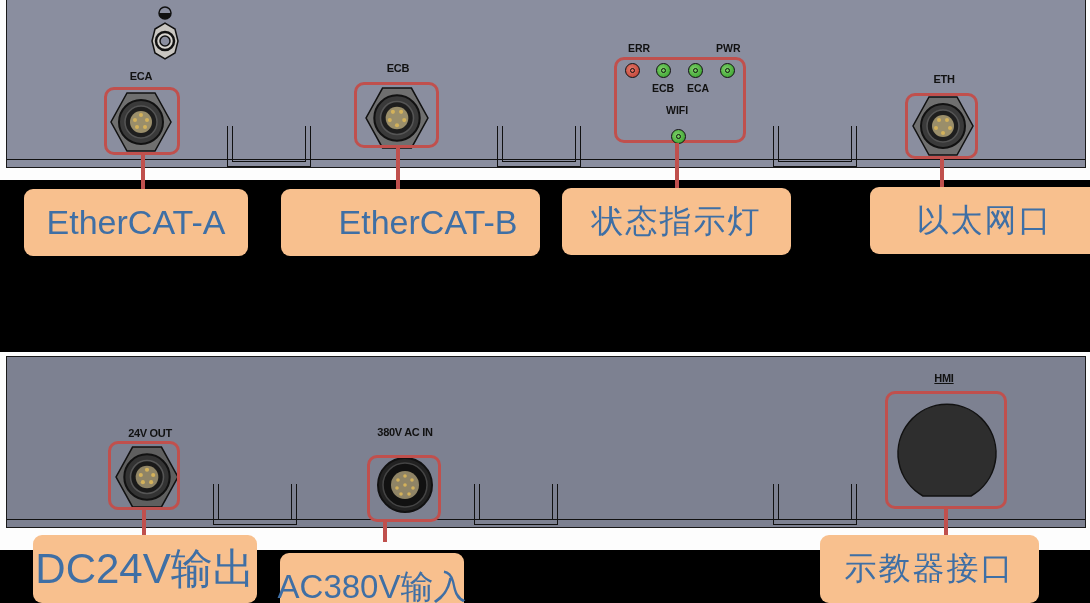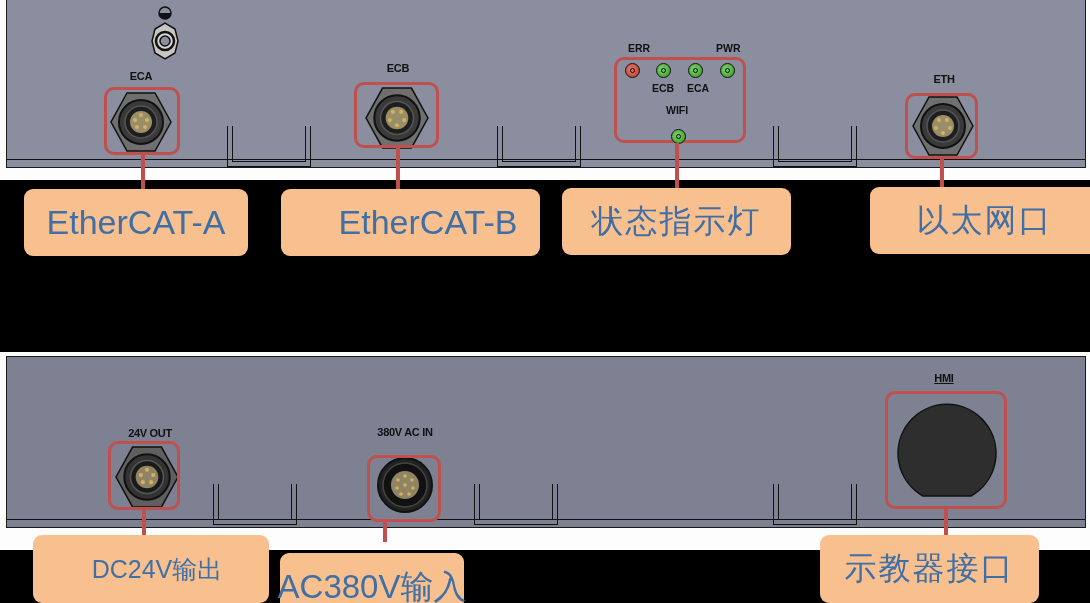--- a/index.html
+++ b/index.html
@@ -152,15 +152,15 @@
   <div class="connector" style="left:383px; top:170px; height:20px;"></div>
 
   <span class="port-label" style="left:944px; top:20px;text-decoration:underline;">HMI</span>
   <svg class="hex" style="left:895px; top:50px;" width="104" height="98" viewBox="0 0 104 98">
     <path d="M28 94 A49 49 0 1 1 76 94 Z" fill="#2e2e2e" stroke="#111" stroke-width="1.5"></path>
   </svg>
   <div class="callout" style="left:885px; top:39px; width:122px; height:118px;"></div>
   <div class="connector" style="left:944px; top:157px; height:33px;"></div>
 </div>
 
-<div class="tag" style="left:33px; top:535px; width:224px; height:68px; font-size:25px;padding-left:12px;">DC24V输出</div>
+<div class="tag" style="left:33px; top:535px; width:224px; height:68px; font-size:42px;">DC24V输出</div>
 <div class="tag" style="left:280px; top:534px; width:184px; height:68px; font-size:33px;margin-top:19px;">AC380V输入</div>
 <div class="tag cn" style="left:820px; top:535px; width:219px; height:68px;">示教器接口</div>
 
 </body></html>

